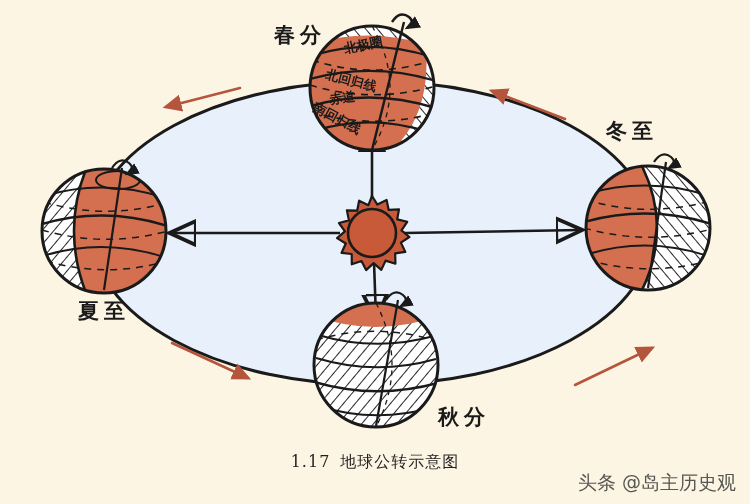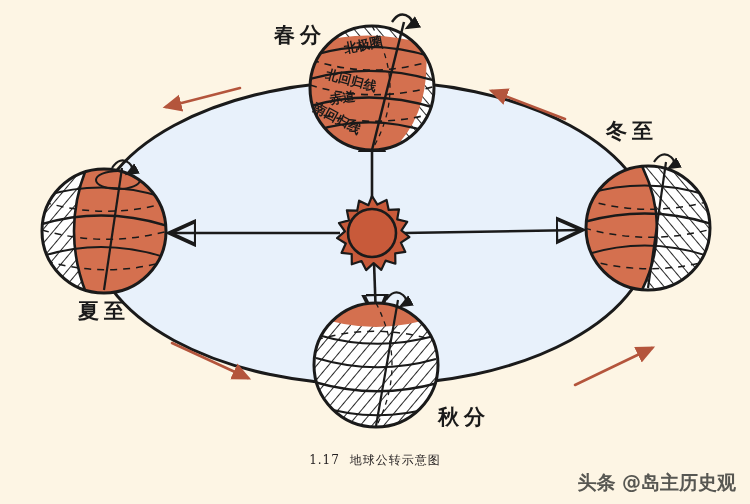--- a/index.html
+++ b/index.html
@@ -10,30 +10,30 @@
     overflow:hidden;
     position:relative;
   }
   #figure{position:absolute;left:0;top:0;width:750px;height:504px;}
   .cap{
     position:absolute;
     left:0;right:0;
     top:452px;
     text-align:center;
     font-family:"DejaVu Serif","Liberation Serif",serif;
-    font-size:12px;
+    font-size:16px;
     color:#231f20;
     letter-spacing:1px;
   }
   .cap .num{font-family:"DejaVu Serif","Liberation Serif",serif;margin-right:10px;}
   .watermark{
     position:absolute;
     right:14px;bottom:8px;
     font-size:19px;
-    font-weight:bold;
+    font-weight:normal;
     color:#4a4a46;
     font-family:"DejaVu Sans","Liberation Sans",sans-serif;
     letter-spacing:0px;
     opacity:.92;
   }
   svg text{font-family:"DejaVu Sans","Liberation Sans",sans-serif;}
 </style>
 </head>
 <body>
 

